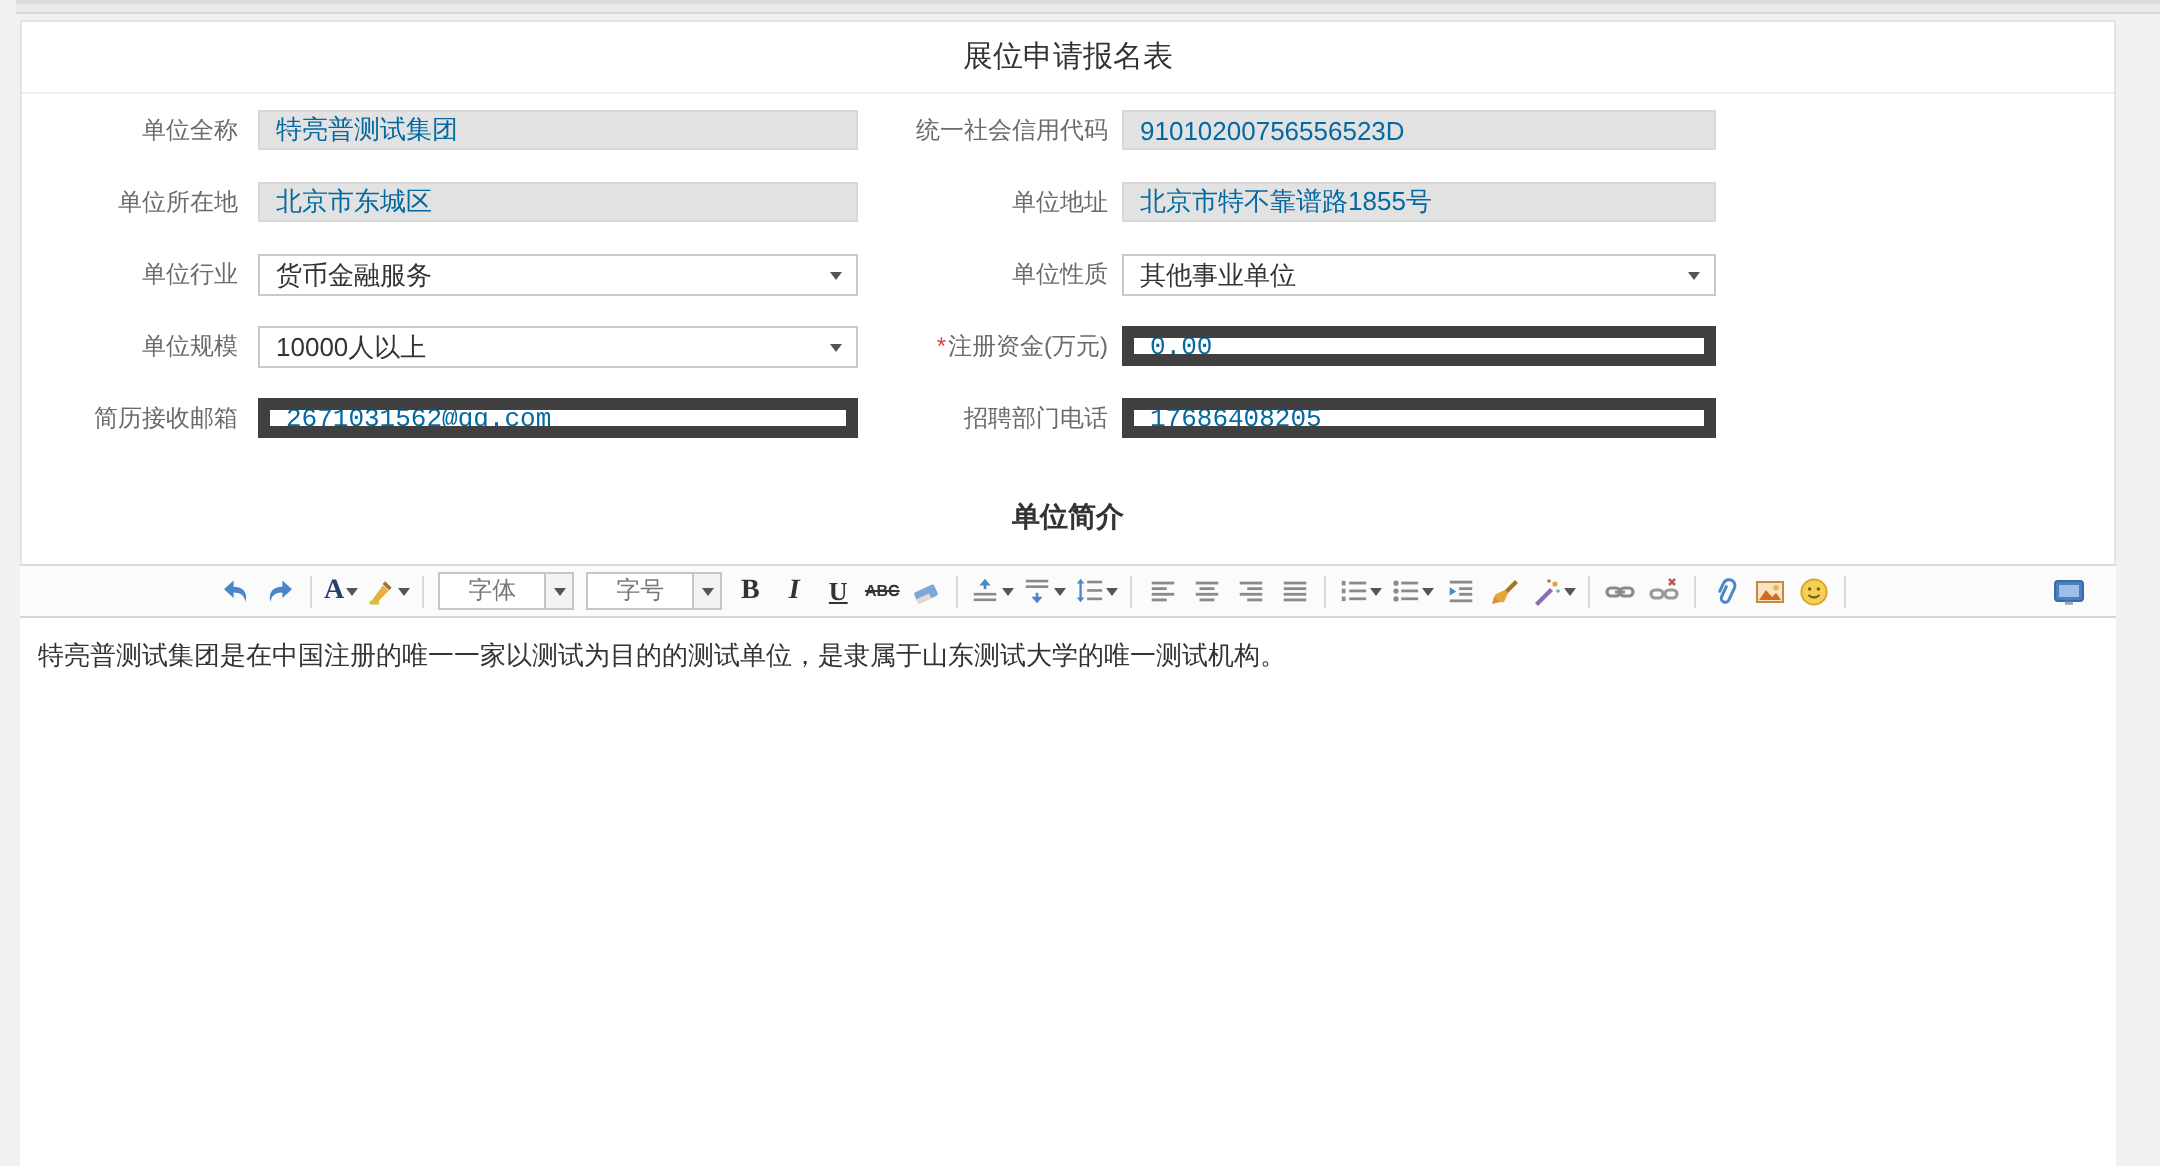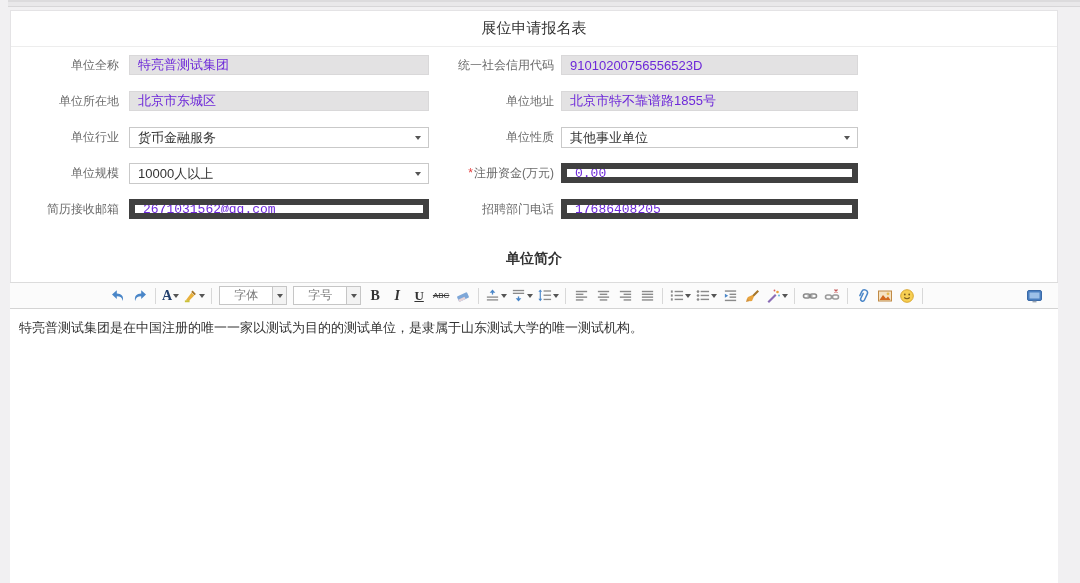--- a/index.html
+++ b/index.html
@@ -27,21 +27,21 @@
   .frow { height:36px; display:flex; align-items:center; }
   .flabel {
     width:108px; text-align:right; font-size:12px; color:#6b6b6b; flex:0 0 108px;
     white-space:nowrap;
   }
   .flabel2 { width:125px; flex:0 0 125px; text-align:right; font-size:12px; color:#6b6b6b; white-space:nowrap; }
   .req { color:#e53c3c; margin-right:1px; }
   .ctrl { margin-left:10px; width:300px; flex:0 0 300px; }
   .ctrl2 { margin-left:7px; width:297px; flex:0 0 297px; }
   .ro, .inp {
-    width:100%; height:20px; font-size:13px; color:#6d28d9; padding:0 8px;
+    width:100%; height:20px; font-size:13px; color:#0369a1; padding:0 8px;
     font-family:"Liberation Sans","DejaVu Sans",sans-serif;
   }
   .ro { background:#e3e2e3; border:1px solid #d9d8d9; }
   .inp { background:#fff; border:6px solid #404040;font-family:Liberation Mono, monospace; }
   .sel {
     width:100%; height:21px; background:#fff; border:1px solid #c9c9c9;
     display:flex; align-items:flex-end; padding:0 8px; font-size:13px; color:#333;
     position:relative; cursor:default;
   }
   .sel .car { position:absolute; right:7px; top:8px; }
@@ -64,21 +64,21 @@
   .tb {
     width:20px; height:20px; display:flex; align-items:center; justify-content:center;
     border-radius:2px; cursor:pointer; flex:0 0 auto;
   }
   .tbw { width:auto; padding:0 1px; gap:1px; }
   .sep { width:1px; height:16px; background:#d8d8d8; margin:0 3px; flex:0 0 1px; }
   .tbA { font-family:"Liberation Serif","DejaVu Serif",serif; font-size:14px; font-weight:bold; color:#23406e; line-height:1; }
   .tbB { font-family:"Liberation Serif","DejaVu Serif",serif; font-size:14px; font-weight:bold; color:#333; }
   .tbI { font-family:"Liberation Serif","DejaVu Serif",serif; font-size:14px; font-style:italic; font-weight:bold; color:#333; }
   .tbU { font-family:"Liberation Serif","DejaVu Serif",serif; font-size:13px; font-weight:bold; color:#333; text-decoration:underline; }
-  .tbS { font-size:8px; font-weight:normal; color:#333; text-decoration:line-through; letter-spacing:0; }
+  .tbS { font-size:8px; font-weight:bold; color:#333; text-decoration:line-through; letter-spacing:0; }
   .tbsel {
     height:19px; border:1px solid #c6c6c6; background:#fff; display:flex; align-items:stretch;
     flex:0 0 auto; margin:16px 2px;
   }
   .tbsel .txt { width:52px; display:flex; align-items:center; justify-content:center; font-size:12px; color:#777; }
   .tbsel .dd { width:14px; border-left:1px solid #c6c6c6; background:#f3f3f3; display:flex; align-items:center; justify-content:center; }
   .content {
     flex:1 1 auto; background:#fff; padding:9px 9px;
     font-size:13px; color:#333; line-height:1.5;
   }

